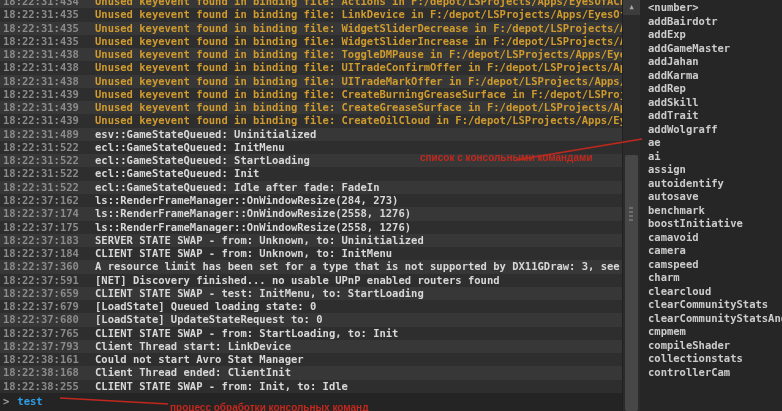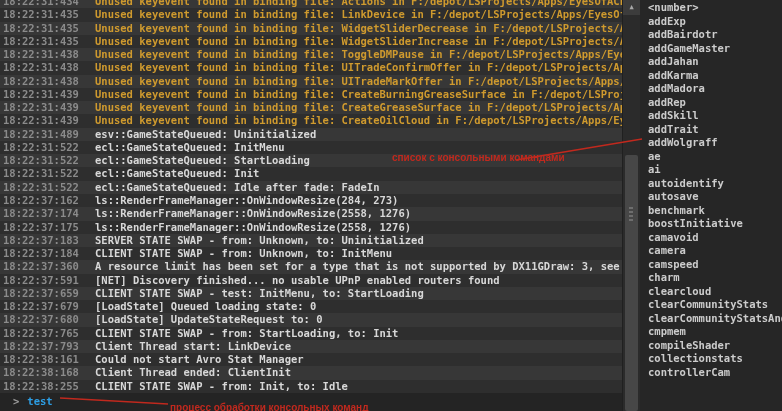--- a/index.html
+++ b/index.html
@@ -18,21 +18,21 @@
   .log-row{
     height:13.27px;line-height:13.27px;white-space:nowrap;overflow:hidden;
     padding-left:3px;
   }
   .log-row.stripe{background:#373737;}
   .log-row .ts{color:#8b8b8b;display:inline-block;width:82px;margin-right:10px;}
   .log-row.warning .msg{color:#cf9a2e;}
   .log-row.info .msg{color:#d8d8d8;text-align:right;}
   .input-line{
     position:absolute;left:0;bottom:0;width:100%;height:18px;line-height:17px;
-    background:#242424;padding-left:13px;box-sizing:border-box;
+    background:#242424;padding-left:3px;box-sizing:border-box;
   }
   .input-line .prompt{color:#9a9a9a;margin-right:8px;}
   .input-line .value{color:#2d9fe6;}
   
   .v-scrollbar{
     position:absolute;left:622px;top:0;width:18px;height:411px;
     background:#2b2b2b;border-left:1px solid #202020;box-sizing:border-box;
   }
   .scroll-up-btn{
     position:absolute;left:0;top:0;width:100%;height:15px;background:#3c3c3c;
@@ -56,21 +56,21 @@
     height:13.5px;line-height:13.5px;color:#cccccc;padding-left:8px;
     white-space:nowrap;overflow:hidden;cursor:pointer;
   }
   
   .annotation-layer{position:absolute;left:0;top:0;width:782px;height:411px;pointer-events:none;}
   .annotation-text{
     position:absolute;color:#c1291e;
     font-family:"Liberation Sans","DejaVu Sans",sans-serif;
     font-weight:700;font-size:10px;white-space:nowrap;
   }
-  .annotation-commands{left:392px;top:152px;}
+  .annotation-commands{left:420px;top:152px;}
   .annotation-input{left:170px;top:402px;}
 </style>
 </head>
 <body>
 
 <div class="root">
 
   <div class="log-pane">
     <div class="log-rows">
         <div class="log-row warning stripe"><span class="ts">18:22:31:434</span><span class="msg">Unused keyevent found in binding file: Actions in F:/depot/LSProjects/Apps/EyesOfAChi</span></div>
@@ -112,32 +112,32 @@
   <div class="v-scrollbar">
     <div class="scroll-up-btn">▲</div>
     <div class="scroll-thumb">
       <div class="thumb-grip"></div>
     </div>
   </div>
 
   <div class="command-pane">
     <div class="command-list">
         <div class="command-item">&lt;number&gt;</div>
+        <div class="command-item">addBairdotr</div>
         <div class="command-item">addExp</div>
-        <div class="command-item">addBairdotr</div>
         <div class="command-item">addGameMaster</div>
         <div class="command-item">addJahan</div>
         <div class="command-item">addKarma</div>
-        <div class="command-item">addMadora</div>
         <div class="command-item">addRep</div>
         <div class="command-item">addSkill</div>
         <div class="command-item">addTrait</div>
         <div class="command-item">addWolgraff</div>
         <div class="command-item">ae</div>
         <div class="command-item">ai</div>
+        <div class="command-item">assign</div>
         <div class="command-item">autoidentify</div>
         <div class="command-item">autosave</div>
         <div class="command-item">benchmark</div>
         <div class="command-item">boostInitiative</div>
         <div class="command-item">camavoid</div>
         <div class="command-item">camera</div>
         <div class="command-item">camspeed</div>
         <div class="command-item">charm</div>
         <div class="command-item">clearcloud</div>
         <div class="command-item">clearCommunityStats</div>

